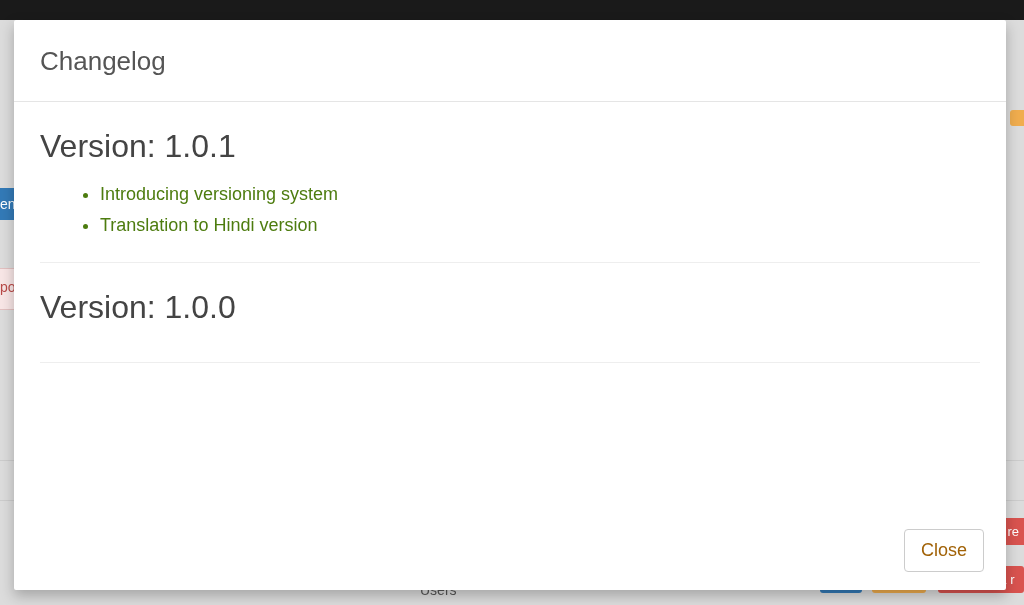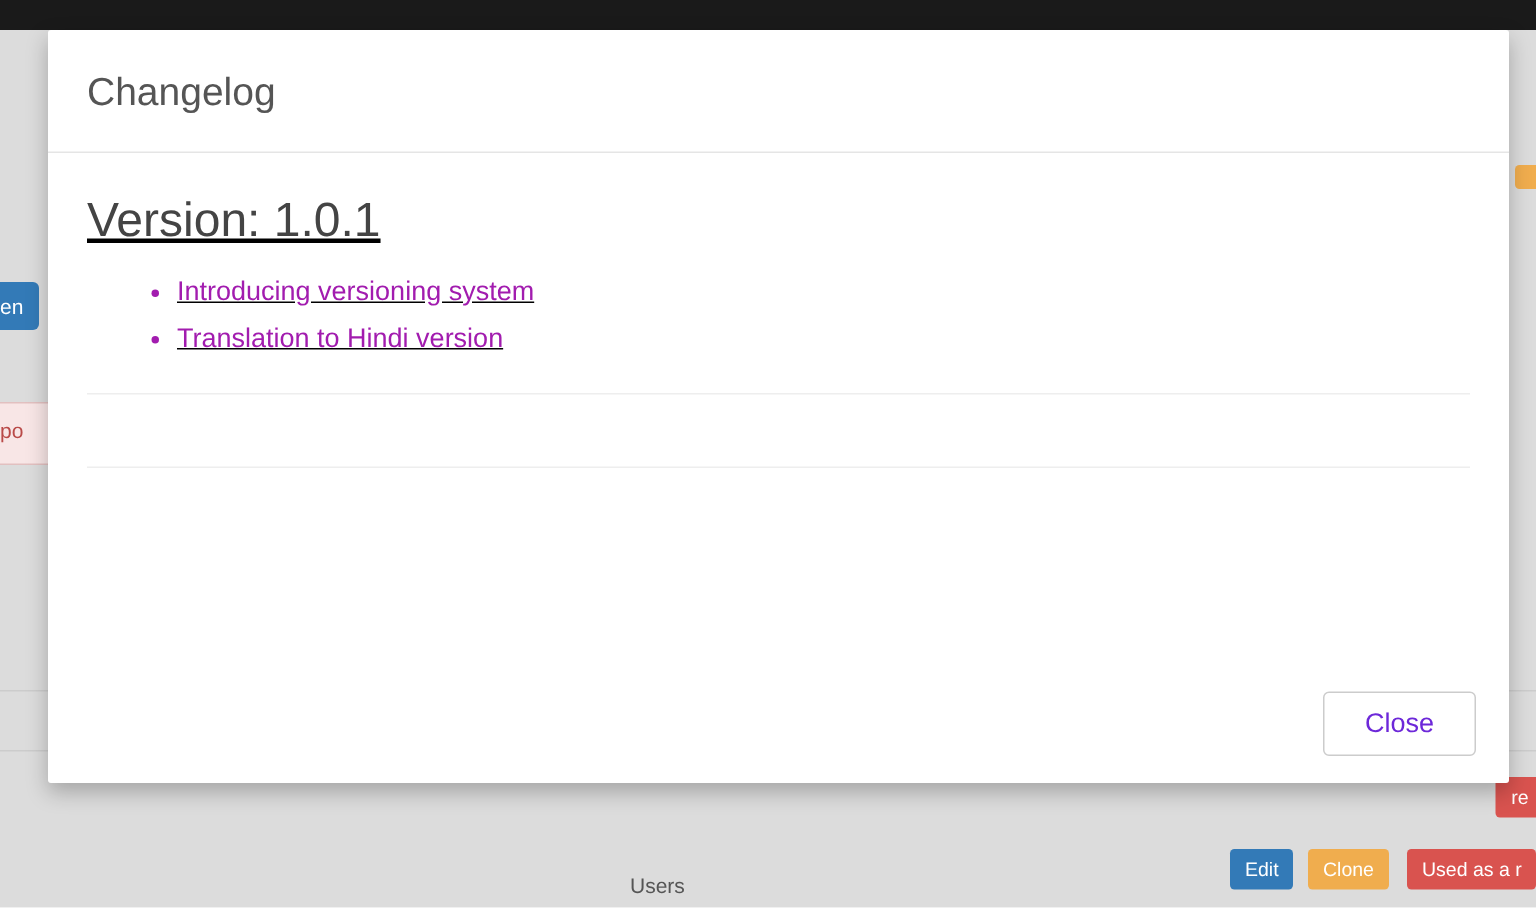--- a/index.html
+++ b/index.html
@@ -41,74 +41,73 @@
     .bg-table-line2 { position: absolute; left: 0; right: 0; top: 500px; height: 1px; background: #ccc; }
     .bg-btn-edit { position: absolute; left: 820px; top: 566px; background: #337ab7; color:#fff; padding:6px 10px; border-radius:3px; font-size:13px; }
     .bg-btn-clone { position: absolute; left: 872px; top: 566px; background: #f0ad4e; color:#fff; padding:6px 10px; border-radius:3px; font-size:13px; }
     .bg-btn-used { position: absolute; left: 938px; top: 566px; background: #d9534f; color:#fff; padding:6px 10px; border-radius:3px; font-size:13px; white-space:nowrap;}
     .bg-btn-re { position: absolute; right: -5px; top: 518px; background: #d9534f; color:#fff; padding:6px 10px; border-radius:3px; font-size:13px;}
     .bg-btn-yellow { position: absolute; right: -10px; top: 110px; background: #f0ad4e; color:#fff; padding:8px 12px; border-radius:3px; font-size:14px;}
     .bg-label-users { position: absolute; left: 420px; top: 582px; color:#555; font-size:14px;}
 
     .modal {
       position: absolute;
-      left: 32px; right: 18px; top: 20px;
+      left: 14px; right: 18px; top: 20px;
       background: #fff;
       box-shadow: 0 6px 14px rgba(0,0,0,0.25);
       border-radius: 2px;
       display: flex;
       flex-direction: column;
-      height: 502px;
+      height: 570px;
     }
     .modal-header {
       padding: 26px 26px 24px 26px;
       border-bottom: 1px solid #e5e5e5;
     }
     .modal-title {
       font-size: 26px;
       font-weight: 300;
       color: #555;
     }
     .modal-body {
       padding: 0 26px;
       flex: 1;
       overflow: auto;
-      text-decoration: underline;
     }
     .version-block {
       padding: 26px 0 22px 0;
       border-bottom: 1px solid #eee;
     }
     .version-title {
       font-size: 32px;
       font-weight: 300;
       color: #444;
       margin-bottom: 14px;
     }
     .version-block ul {
       list-style: disc;
       padding-left: 60px;
     }
     .version-block li {
       font-size: 18px;
-      color: #a21caf;
+      color: #4d7c0f;
       line-height: 1.7;
       font-weight: 400;
     }
     .modal-footer {
       padding: 18px 22px;
       display: flex;
       justify-content: flex-end;
     }
     .btn-close {
       background: #fff;
       border: 1px solid #ccc;
-      color: #6d28d9;
+      color: #a16207;
       font-size: 18px;
-      padding: 10px 27px;
+      padding: 10px 16px;
       border-radius: 4px;
       cursor: pointer;
       font-family: inherit;
     }
   </style>
 </head>
 <body>
 
 <div class="topbar"></div>
 <div class="bg-dim"></div>
@@ -130,18 +129,19 @@
   </div>
   <div class="modal-body">
     <div class="version-block">
       <div class="version-title">Version: 1.0.1</div>
       <ul>
         <li>Introducing versioning system</li>
         <li>Translation to Hindi version</li>
       </ul>
     </div>
     <div class="version-block">
+      <div class="version-title">Version: 1.0.0</div>
     </div>
   </div>
   <div class="modal-footer">
     <button class="btn-close">Close</button>
   </div>
 </div>
 
 </body></html>

